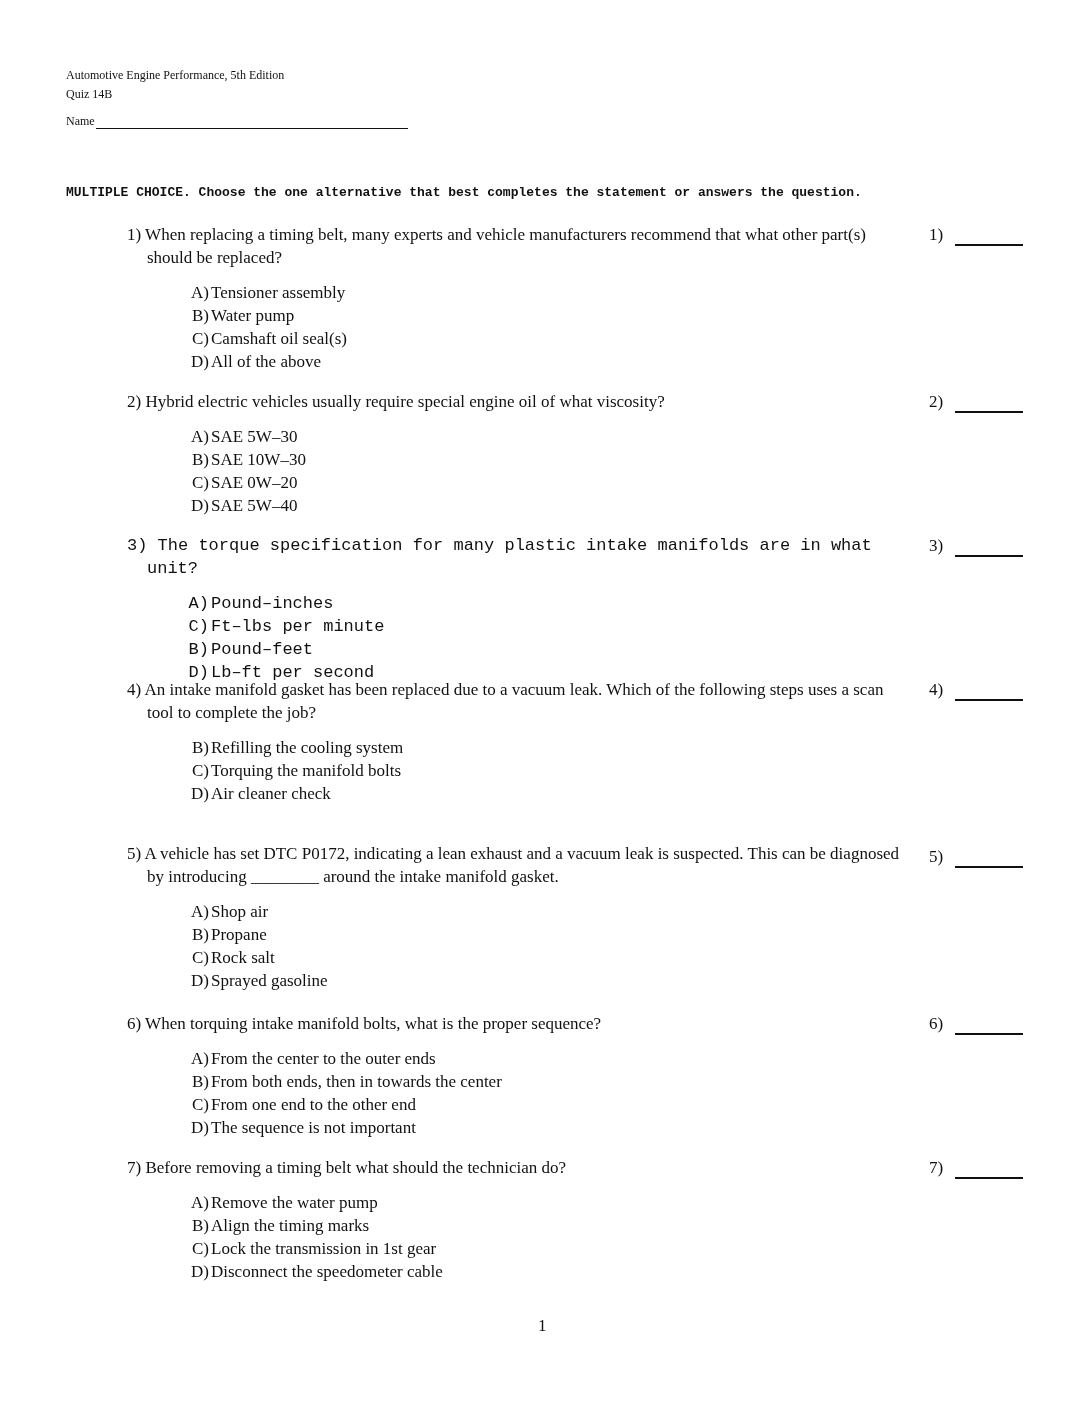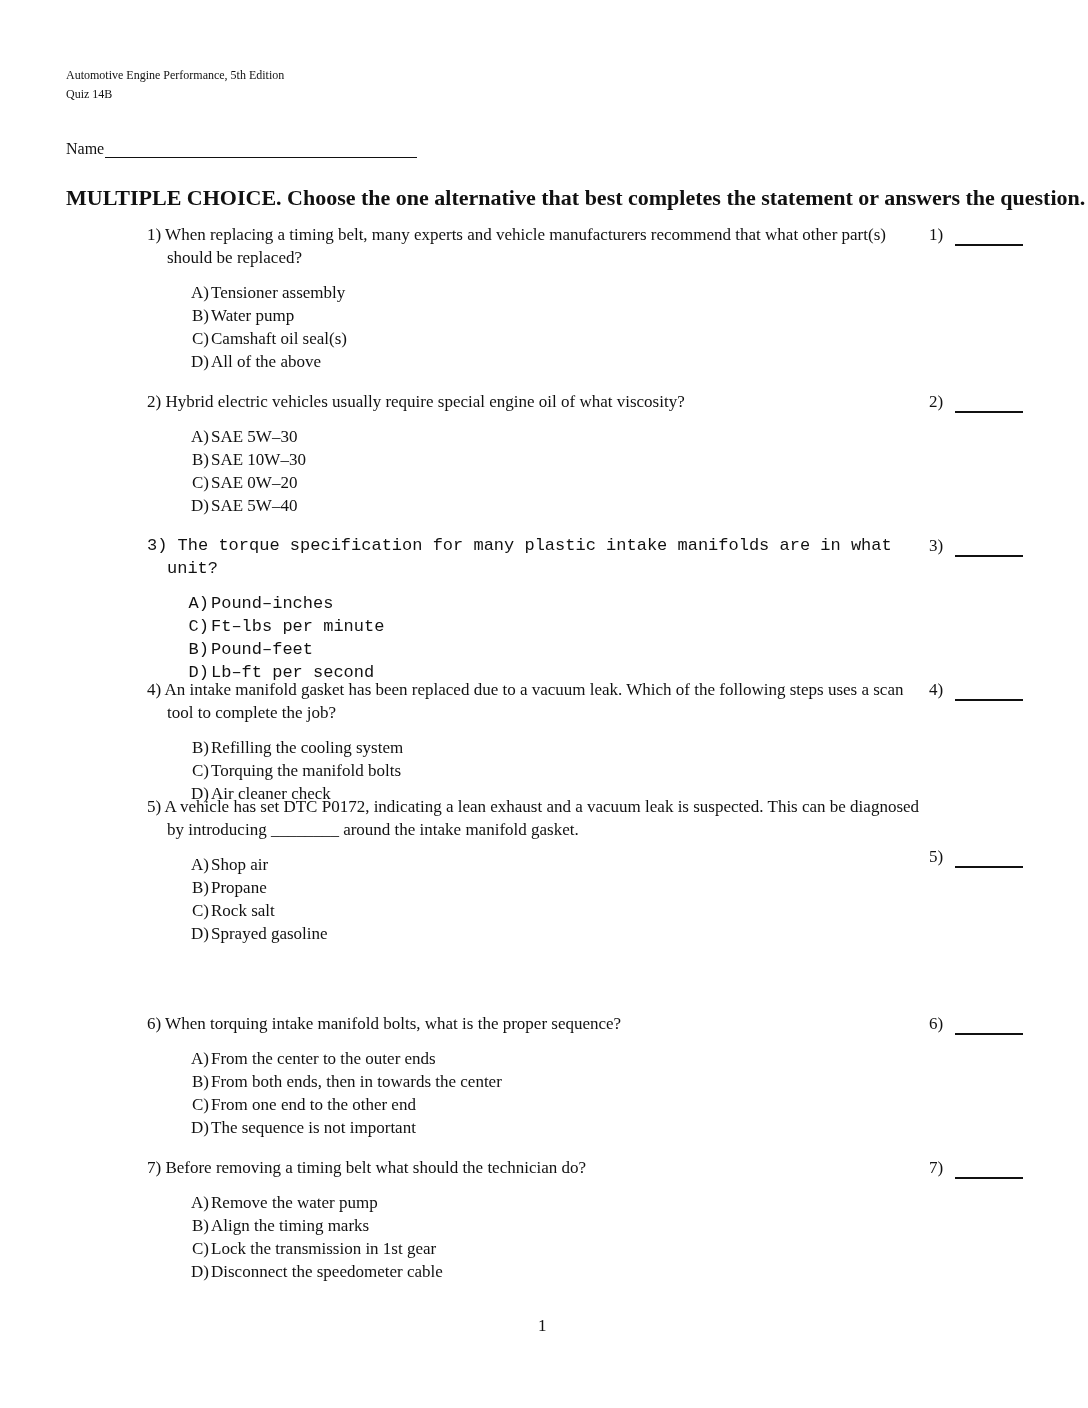--- a/index.html
+++ b/index.html
@@ -2,25 +2,25 @@
 <html><head>
   <meta charset="utf-8">
   <style>
     html, body { margin: 0; padding: 0; background: #ffffff; }
     body {
       width: 1088px; height: 1408px; position: relative; overflow: hidden;
       font-family: "Liberation Serif", "DejaVu Serif", serif;
       color: #111111;
     }
     .header { position: absolute; left: 66px; top: 66px; font-size: 12px; line-height: 19px; }
-    .name-row { position: absolute; left: 66px; top: 140px; font-size: 16px; display: flex; align-items: flex-end; }
+    .name-row { position: absolute; left: 66px; top: 111px; font-size: 12px; display: flex; align-items: flex-end; }
     .name-line { display: inline-block; width: 312px; border-bottom: 1px solid #111; height: 17px; margin-left: 1px; }
-    .instructions { position: absolute; left: 66px; top: 185px; font-size: 22px; font-weight: bold; letter-spacing: 0px; white-space: nowrap; }
+    .instructions { position: absolute; left: 66px; top: 185px; font-size: 13px; font-weight: bold; letter-spacing: 0px; white-space: nowrap; font-family: Liberation Mono, monospace; }
     .question { position: absolute; left: 127px; width: 790px; font-size: 17px; line-height: 23px; }
-    .q-stem { display: block; padding-left: 20px; text-indent: -20px; width: 760px; margin-left: 20px; }
+    .q-stem { display: block; padding-left: 20px; text-indent: -20px; width: 760px; }
     .choices { margin: 12px; padding: 0; list-style: none; }
     .choice { padding-left: 45px; height: 23px; white-space: nowrap; }
     .choice .letter { display: inline-block; width: 25px; text-align: right; margin-right: 2px; }
     .answer { position: absolute; left: 929px; font-size: 17px; line-height: 23px; display: flex; align-items: flex-end; }
     .answer-line { display: inline-block; width: 68px; border-bottom: 2px solid #111; margin-left: 12px; height: 18px; }
     .page-num { position: absolute; left: 538px; top: 1316px; font-size: 17px; }
   </style>
 </head>
 <body>
 
@@ -84,21 +84,21 @@
     <li class="choice"><span class="letter">B)</span><span>Refilling the cooling system</span></li>
     <li class="choice"><span class="letter">C)</span><span>Torquing the manifold bolts</span></li>
     <li class="choice"><span class="letter">D)</span><span>Air cleaner check</span></li>
   </ul>
 </div>
 <div class="answer" style="top:678px;">
   <span>4)</span>
   <span class="answer-line"></span>
 </div>
 
-<div class="question" style="top:795px;">
+<div class="question" style="top:842px;">
   <span class="q-stem">5) A vehicle has set DTC P0172, indicating a lean exhaust and a vacuum leak is suspected. This can be diagnosed by introducing ________ around the intake manifold gasket.</span>
   <ul class="choices">
     <li class="choice"><span class="letter">A)</span><span>Shop air</span></li>
     <li class="choice"><span class="letter">B)</span><span>Propane</span></li>
     <li class="choice"><span class="letter">C)</span><span>Rock salt</span></li>
     <li class="choice"><span class="letter">D)</span><span>Sprayed gasoline</span></li>
   </ul>
 </div>
 <div class="answer" style="top:845px;">
   <span>5)</span>

